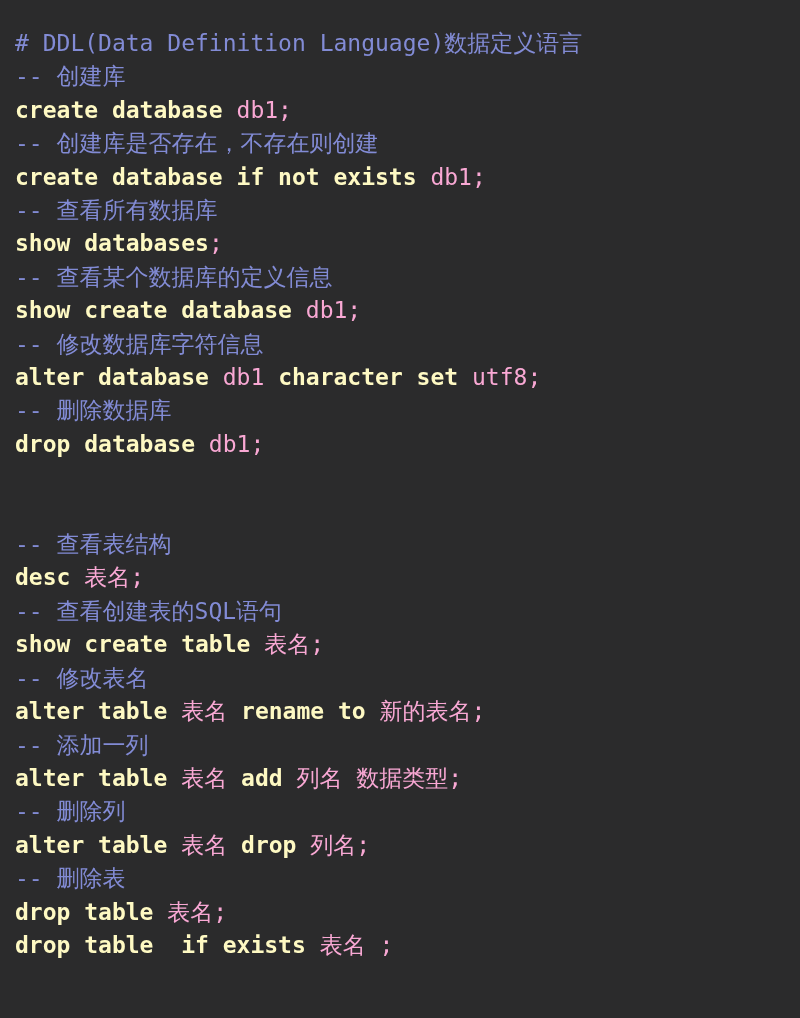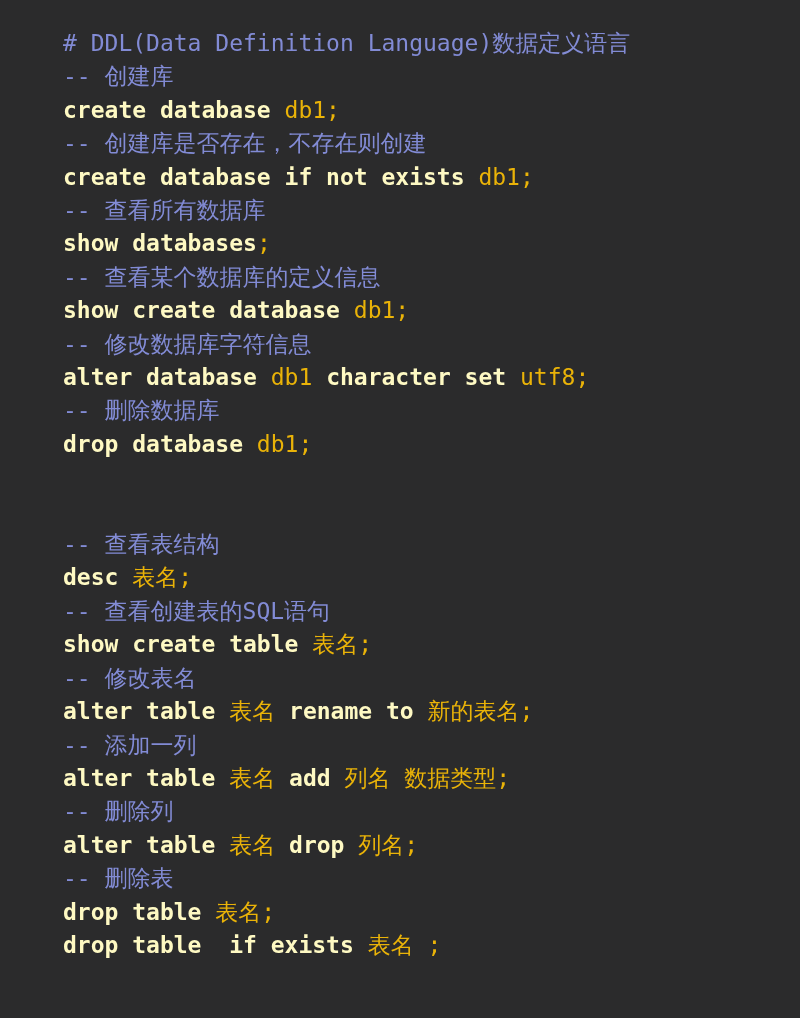--- a/index.html
+++ b/index.html
@@ -22,32 +22,31 @@
     margin: 0;
     padding: 27px 8px 0 15px;
     font-family: "DejaVu Sans Mono", "Liberation Mono", monospace;
     font-size: 23px;
     line-height: 33.4px;
     white-space: pre;
   }
   .code-line {
     min-height: 33.4px;
     white-space: pre;
-    margin-left: 48px;
   }
   .tok-keyword {
     color: #fef9c3;
     font-weight: bold;
   }
   .tok-comment {
     color: #828bd5;
     font-weight: normal;
   }
   .tok-plain {
-    color: #eab308;
+    color: #f9a8d4;
     font-weight: normal;
   }
 </style>
 </head>
 <body>
 
 <div class="screen">
   <pre class="code" id="code-block"><div class="code-line"><span class="tok-comment"># DDL(Data Definition Language)数据定义语言</span></div><div class="code-line"><span class="tok-comment">-- 创建库</span></div><div class="code-line"><span class="tok-keyword">create database</span><span class="tok-plain"> db1;</span></div><div class="code-line"><span class="tok-comment">-- 创建库是否存在，不存在则创建</span></div><div class="code-line"><span class="tok-keyword">create database if not exists</span><span class="tok-plain"> db1;</span></div><div class="code-line"><span class="tok-comment">-- 查看所有数据库</span></div><div class="code-line"><span class="tok-keyword">show databases</span><span class="tok-plain">;</span></div><div class="code-line"><span class="tok-comment">-- 查看某个数据库的定义信息</span></div><div class="code-line"><span class="tok-keyword">show create database</span><span class="tok-plain"> db1;</span></div><div class="code-line"><span class="tok-comment">-- 修改数据库字符信息</span></div><div class="code-line"><span class="tok-keyword">alter database</span><span class="tok-plain"> db1 </span><span class="tok-keyword">character set</span><span class="tok-plain"> utf8;</span></div><div class="code-line"><span class="tok-comment">-- 删除数据库</span></div><div class="code-line"><span class="tok-keyword">drop database</span><span class="tok-plain"> db1;</span></div><div class="code-line"></div><div class="code-line"></div><div class="code-line"><span class="tok-comment">-- 查看表结构</span></div><div class="code-line"><span class="tok-keyword">desc</span><span class="tok-plain"> 表名;</span></div><div class="code-line"><span class="tok-comment">-- 查看创建表的SQL语句</span></div><div class="code-line"><span class="tok-keyword">show create table</span><span class="tok-plain"> 表名;</span></div><div class="code-line"><span class="tok-comment">-- 修改表名</span></div><div class="code-line"><span class="tok-keyword">alter table</span><span class="tok-plain"> 表名 </span><span class="tok-keyword">rename to</span><span class="tok-plain"> 新的表名;</span></div><div class="code-line"><span class="tok-comment">-- 添加一列</span></div><div class="code-line"><span class="tok-keyword">alter table</span><span class="tok-plain"> 表名 </span><span class="tok-keyword">add</span><span class="tok-plain"> 列名 数据类型;</span></div><div class="code-line"><span class="tok-comment">-- 删除列</span></div><div class="code-line"><span class="tok-keyword">alter table</span><span class="tok-plain"> 表名 </span><span class="tok-keyword">drop</span><span class="tok-plain"> 列名;</span></div><div class="code-line"><span class="tok-comment">-- 删除表</span></div><div class="code-line"><span class="tok-keyword">drop table</span><span class="tok-plain"> 表名;</span></div><div class="code-line"><span class="tok-keyword">drop table</span><span class="tok-plain">  </span><span class="tok-keyword">if exists</span><span class="tok-plain"> 表名 ;</span></div></pre>
 </div>
 

